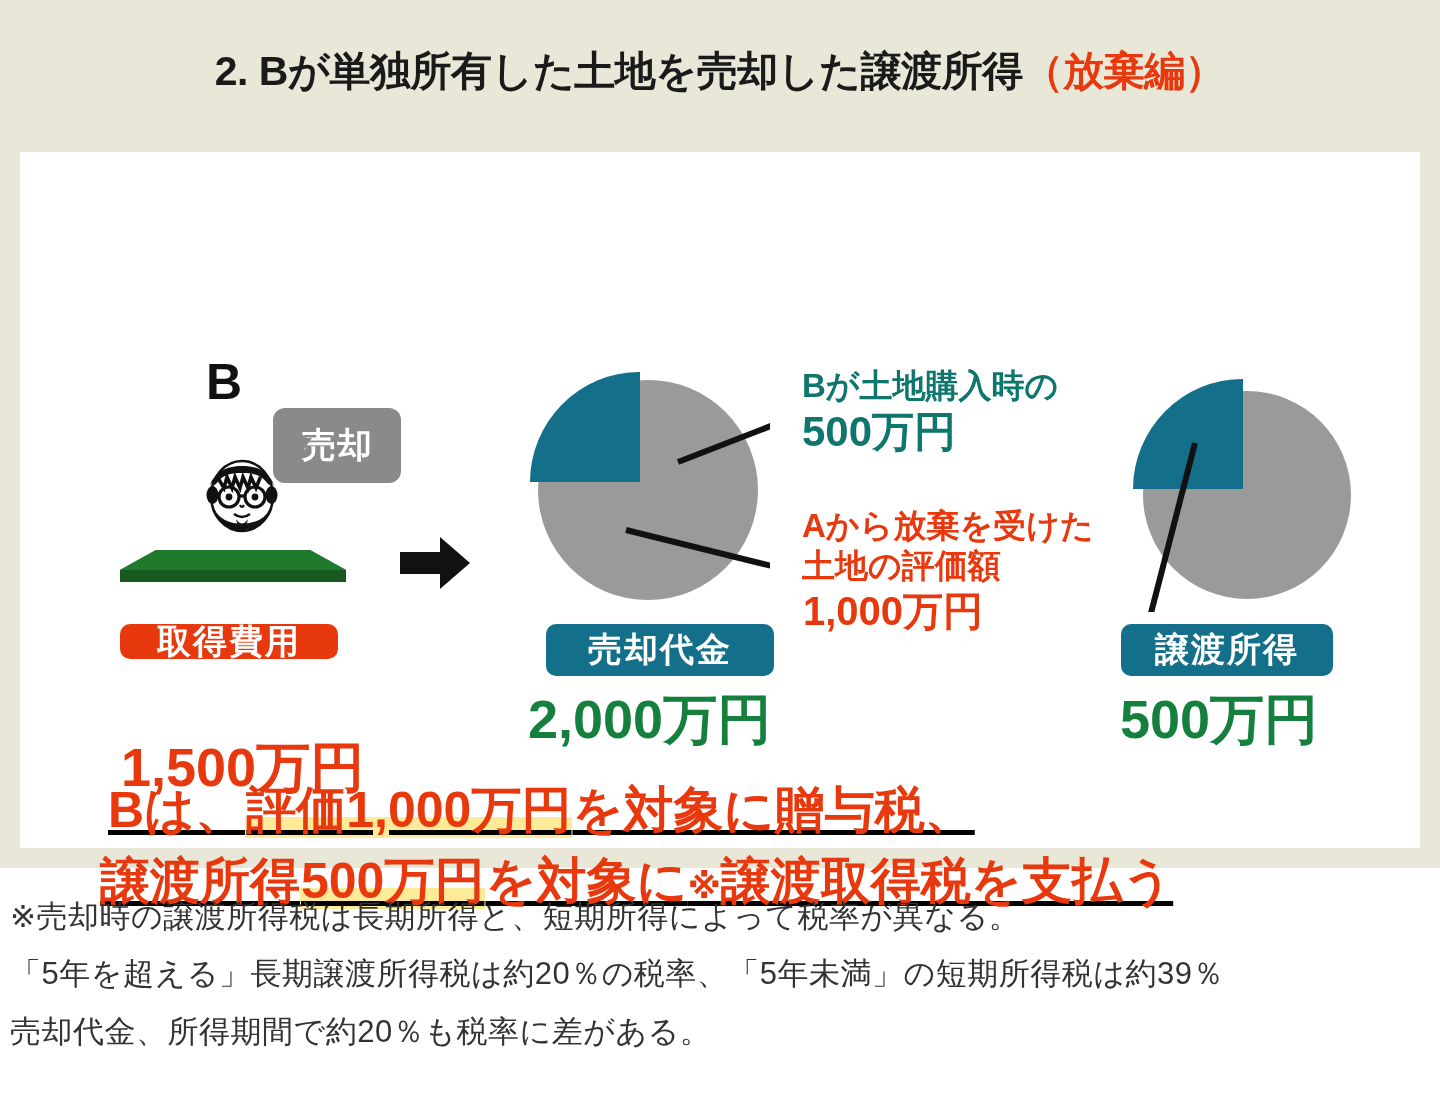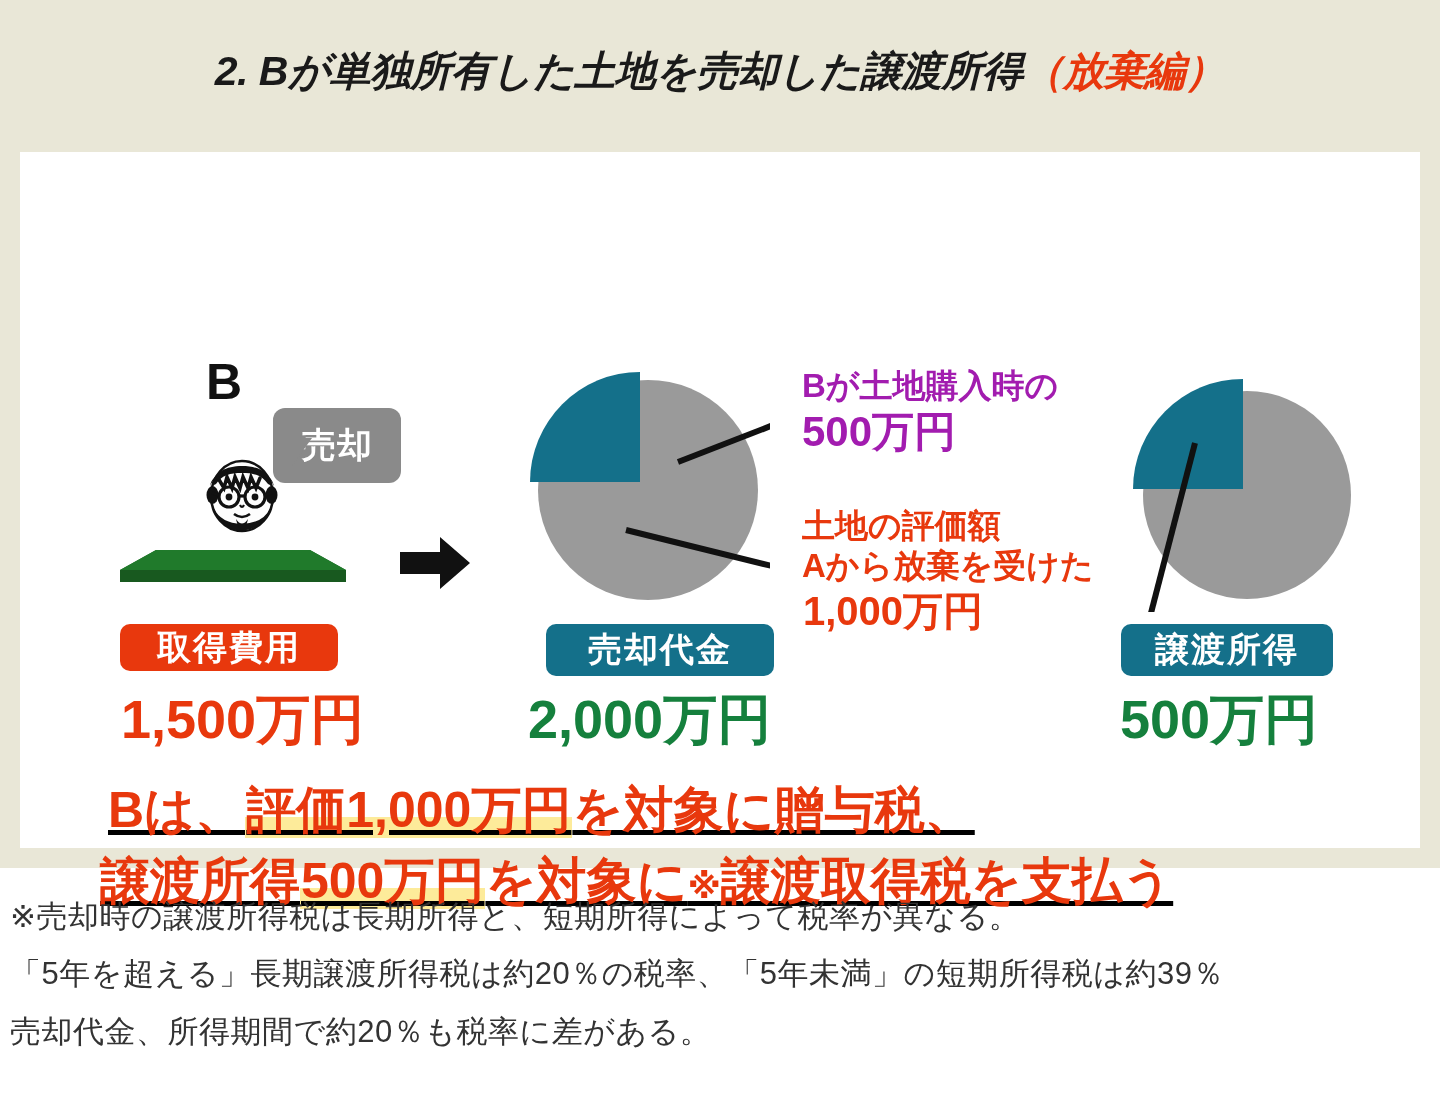--- a/index.html
+++ b/index.html
@@ -27,21 +27,20 @@
   .title {
     position: absolute;
     left: 0; top: 44px;
     width: 1440px;
     text-align: center;
     font-size: 41px;
     font-weight: bold;
     color: #1a1a1a;
     letter-spacing: -0.5px;
     white-space: nowrap;
-    font-style: italic;
   }
   .title .accent { color: #e8380d; }
 
   .card {
     position: absolute;
     left: 20px; top: 152px;
     width: 1400px;
     height: 696px;
     background: #ffffff;
   }
@@ -105,50 +104,50 @@
     justify-content: center;
     border-radius: 10px;
     color: #ffffff;
     font-weight: bold;
     letter-spacing: 2px;
     white-space: nowrap;
   }
   .badge-red { background: #e8380d; }
   .badge-teal { background: #14708a; }
 
-  .badge-cost   { left: 100px; top: 472px; width: 218px; height: 47px; font-size: 34px; }
+  .badge-cost   { left: 100px; top: 472px; width: 218px; height: 35px; font-size: 34px; }
   .badge-sale   { left: 526px; top: 472px; width: 228px; height: 52px; font-size: 34px; }
   .badge-gain   { left: 1101px; top: 472px; width: 212px; height: 52px; font-size: 34px; }
 
   .amount {
     position: absolute;
     font-size: 54px;
     font-weight: bold;
     white-space: nowrap;
     line-height: 1;
   }
-  .amount-red { color: #e8380d; }
+  .amount-red { color: #e8380d; margin-top: 48px; }
   .amount-black { color: #15803d; }
   .amt-cost { left: 101px; top: 540px; }
   .amt-sale { left: 508px; top: 540px; }
   .amt-gain { left: 1100px; top: 540px; }
 
   
   .pie-wrap { position: absolute; }
   .pie-mid { left: 500px; top: 210px; width: 250px; height: 250px; }
   .pie-right { left: 1095px; top: 215px; width: 240px; height: 245px; }
 
   
   .anno {
     position: absolute;
     font-weight: bold;
     line-height: 1.22;
     white-space: nowrap;
   }
-  .anno-black { color: #a21caf; font-size: 33px; left: 782px; top: 214px; }
+  .anno-black { color: #0f766e; font-size: 33px; left: 782px; top: 214px; }
   .anno-red { color: #e8380d; font-size: 33px; left: 782px; top: 354px; }
 
   
   .conclusion {
     position: absolute;
     left: 0; top: 628px;
     width: 1400px;
     text-decoration: underline;
   }
   .c-line {
@@ -246,22 +245,22 @@
       <line x1="158" y1="100" x2="256" y2="62" stroke="#111" stroke-width="6"></line>
       <line x1="106" y1="168" x2="260" y2="206" stroke="#111" stroke-width="6"></line>
     </svg>
 
     <div class="anno anno-black">
       <div>Bが土地購入時の</div>
       <div style="font-size:42px;">500万円</div>
     </div>
 
     <div class="anno anno-red">
+      <div>Aから放棄を受けた</div>
       <div>土地の評価額</div>
-      <div>Aから放棄を受けた</div>
       <div style="font-size:40px; margin-left:1px;">1,000万円</div>
     </div>
 
     <div class="badge badge-teal badge-sale">
       <span>売却代金</span>
     </div>
     <div class="amount amount-black amt-sale">2,000万円</div>
 
     <svg class="pie-wrap pie-right" viewBox="0 0 240 245">
       <circle cx="132" cy="128" r="104" fill="#9a9a9a"></circle>

